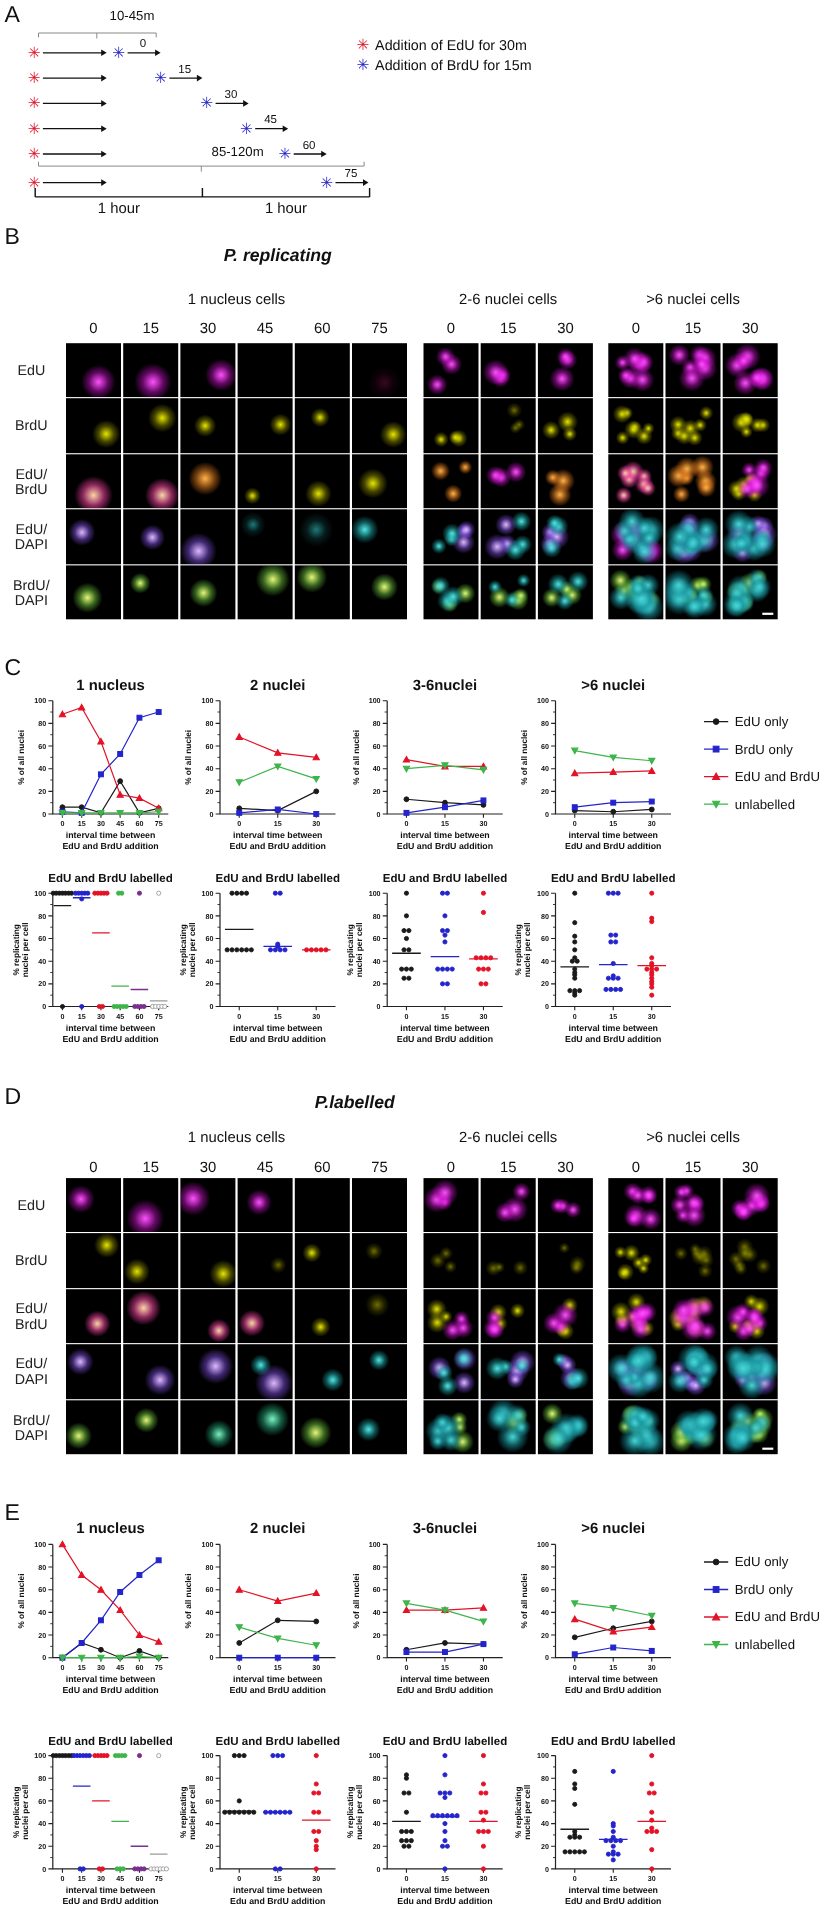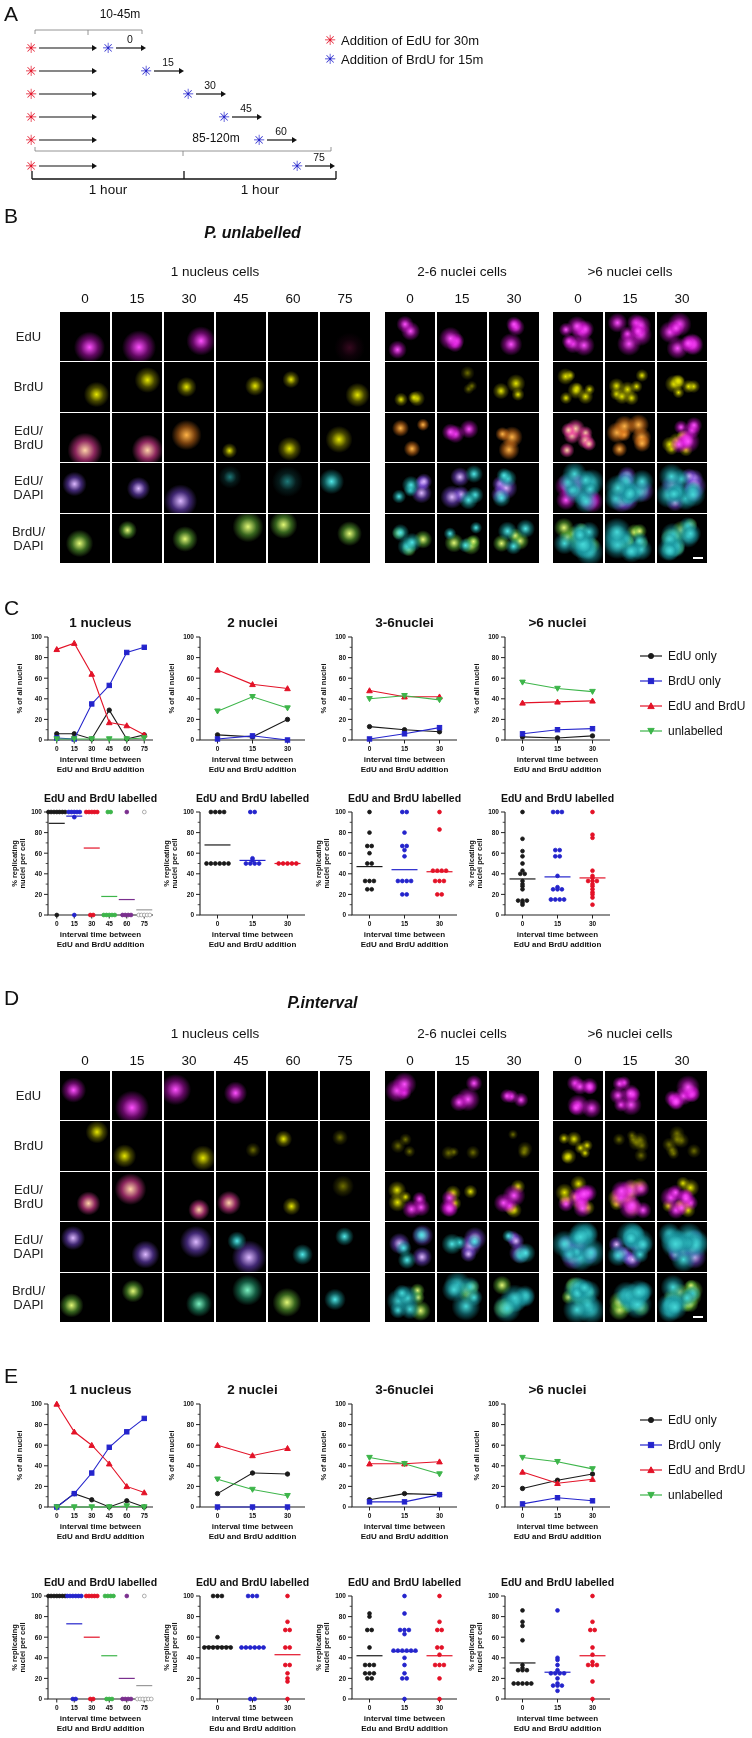--- a/index.html
+++ b/index.html
@@ -74,21 +74,21 @@
         <line x1="32" y1="179" x2="336" y2="179" stroke="#111" stroke-width="1.3"></line>
         <line x1="32" y1="171" x2="32" y2="179" stroke="#111" stroke-width="1.3"></line>
         <line x1="184" y1="171" x2="184" y2="179" stroke="#111" stroke-width="1.3"></line>
         <line x1="336" y1="171" x2="336" y2="179" stroke="#111" stroke-width="1.3"></line>
         <text x="108" y="194" font-size="13.5" text-anchor="middle" fill="#111" font-weight="normal">1 hour</text>
         <text x="260" y="194" font-size="13.5" text-anchor="middle" fill="#111" font-weight="normal">1 hour</text>
       </svg>
     </div>
 
   <div class="abs plabel" style="left:4px;top:204px;">B</div>
-  <div class="abs ptitle" style="left:130px;top:224px;width:245px;">P. unlabelled</div>
+  <div class="abs ptitle" style="left:130px;top:224px;width:245px;">P. replicating</div>
   <div id="panelB" class="abs" style="left:0;top:0;width:752px;height:0;">
       <div class="abs ghead" style="left:60px;top:264px;width:310px;">1 nucleus cells</div>
       <div class="abs tnum" style="left:60px;top:291px;width:50px;">0</div>
       <div class="abs tnum" style="left:112px;top:291px;width:50px;">15</div>
       <div class="abs tnum" style="left:164px;top:291px;width:50px;">30</div>
       <div class="abs tnum" style="left:216px;top:291px;width:50px;">45</div>
       <div class="abs tnum" style="left:268px;top:291px;width:50px;">60</div>
       <div class="abs tnum" style="left:320px;top:291px;width:50px;">75</div>
       <div class="abs ghead" style="left:385px;top:264px;width:154px;">2-6 nuclei cells</div>
       <div class="abs tnum" style="left:385px;top:291px;width:50px;">0</div>
@@ -674,21 +674,21 @@
         <line x1="0" y1="60" x2="22" y2="60" stroke="#e31227" stroke-width="1.2"></line>
         <path d="M11,56.8 L14.2,62.6 L7.800000000000001,62.6 Z" fill="#e31227" stroke="#e31227"></path>
         <text x="28" y="64" font-size="12" text-anchor="start" fill="#111" font-weight="normal">EdU and BrdU</text>
         <line x1="0" y1="85" x2="22" y2="85" stroke="#3db54a" stroke-width="1.2"></line>
         <path d="M11,88.19999999999999 L14.2,82.4 L7.800000000000001,82.4 Z" fill="#3db54a" stroke="#3db54a"></path>
         <text x="28" y="89" font-size="12" text-anchor="start" fill="#111" font-weight="normal">unlabelled</text>
       </svg>
     </div>
 
   <div class="abs plabel" style="left:4px;top:986px;">D</div>
-  <div class="abs ptitle" style="left:200px;top:994px;width:245px;">P.interval</div>
+  <div class="abs ptitle" style="left:200px;top:994px;width:245px;">P.labelled</div>
   <div id="panelD" class="abs" style="left:0;top:0;width:752px;height:0;">
       <div class="abs ghead" style="left:60px;top:1026px;width:310px;">1 nucleus cells</div>
       <div class="abs tnum" style="left:60px;top:1053px;width:50px;">0</div>
       <div class="abs tnum" style="left:112px;top:1053px;width:50px;">15</div>
       <div class="abs tnum" style="left:164px;top:1053px;width:50px;">30</div>
       <div class="abs tnum" style="left:216px;top:1053px;width:50px;">45</div>
       <div class="abs tnum" style="left:268px;top:1053px;width:50px;">60</div>
       <div class="abs tnum" style="left:320px;top:1053px;width:50px;">75</div>
       <div class="abs ghead" style="left:385px;top:1026px;width:154px;">2-6 nuclei cells</div>
       <div class="abs tnum" style="left:385px;top:1053px;width:50px;">0</div>

